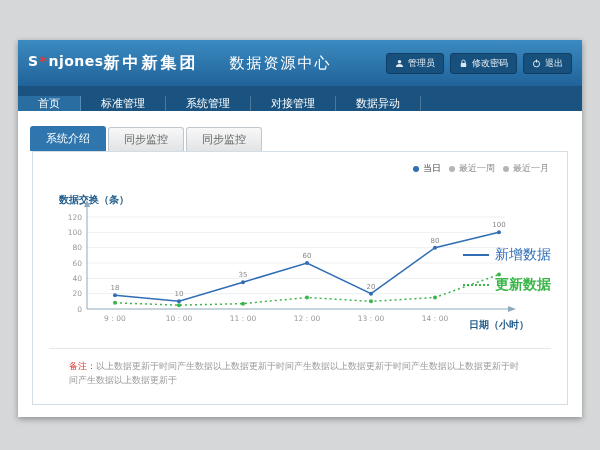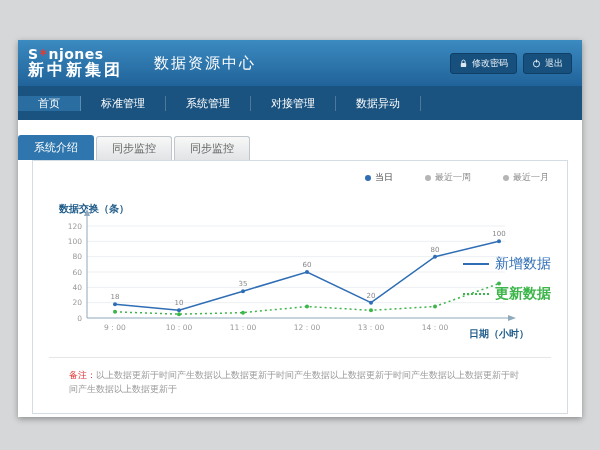--- a/index.html
+++ b/index.html
@@ -4,47 +4,47 @@
 <style>
   html,body{margin:0;padding:0;}
   body{width:600px;height:450px;font-family:"DejaVu Sans","Liberation Sans",sans-serif;}
   .page{position:relative;width:600px;height:450px;background:#d6d7d8;overflow:hidden;}
   .window{position:absolute;left:18px;top:40px;width:564px;height:377px;background:#ffffff;
           box-shadow:0 2px 6px rgba(0,0,0,.35);}
 
   
   .topbar{height:46px;background:linear-gradient(#3b8ac0,#20639a);display:flex;align-items:center;
           padding:0 10px;box-sizing:border-box;}
-  .logo{display:flex;flex-direction:column;line-height:1.05;margin-right:14px;}
+  .logo{display:flex;line-height:1.05;margin-right:14px;}
   .logo-line1{color:#fff;font-size:14px;font-weight:bold;letter-spacing:.5px;}
   .logo-star{color:#e8392f;font-size:14px;font-weight:bold;margin:0 1px;}
   .logo-line2{color:#fff;font-size:16px;font-weight:bold;letter-spacing:3px;margin-top:1px;}
   .app-title{color:#fff;font-size:15px;letter-spacing:2px;margin-left:17px;}
   .actions{margin-left:auto;display:flex;gap:6px;}
   .hbtn{display:flex;align-items:center;gap:4px;background:#17507d;border:1px solid #0f3f66;
         border-radius:3px;color:#e8f1f8;font-size:9px;padding:3px 8px;cursor:pointer;}
   .hbtn svg{display:block;}
 
   
-  .mainnav{height:34px;background:#1a5380;display:flex;align-items:center;}
+  .mainnav{height:25px;background:#1a5380;display:flex;align-items:flex-end;}
   .nav-item{display:flex;align-items:center;padding:0 20px;color:#fff;font-size:11px;
             border-right:1px solid rgba(255,255,255,.22);cursor:pointer;}
   .nav-item.active{background:#2a6da0;}
 
   
   .content{padding-top:16px;}
-  .tabbar{margin:0 0;display:flex;align-items:flex-end;gap:2px;height:24px;}
+  .tabbar{margin:0 12px;display:flex;align-items:flex-end;gap:2px;height:24px;}
   .tab{font-size:11px;padding:5px 16px;border-radius:3px 3px 0 0;cursor:pointer;}
   .tab.active{background:#2e76ad;color:#fff;}
   .tab.inactive{background:linear-gradient(#f8f8f8,#e1e3e5);border:1px solid #bfc7cd;border-bottom:none;
                 color:#666;padding:4px 15px;}
 
   
   .panel{position:relative;margin:0 14px;height:252px;background:#fff;border:1px solid #d4dde4;}
-  .filters{position:absolute;top:10px;right:18px;display:flex;gap:32px;font-size:9px;}
+  .filters{position:absolute;top:10px;right:18px;display:flex;gap:8px;font-size:9px;}
   .filter{display:flex;align-items:center;gap:4px;color:#8a8a8a;cursor:pointer;}
   .filter .dot{width:6px;height:6px;border-radius:50%;background:#b5b5b5;}
   .filter.sel{color:#444;}
   .filter.sel .dot{background:#2f6eb5;}
   .y-title{position:absolute;top:41px;left:26px;color:#1f5c8b;font-weight:bold;font-size:10px;}
   .chart-wrap{position:absolute;left:14px;top:42px;}
   .x-title{position:absolute;right:38px;top:166px;color:#1f5c8b;font-weight:bold;font-size:10px;}
   .series-legend{position:absolute;right:16px;top:94px;display:flex;flex-direction:column;gap:12px;}
   .sl-row{display:flex;align-items:center;gap:6px;font-size:14px;cursor:pointer;}
   .sl-line{width:26px;height:0;}
@@ -62,20 +62,29 @@
 <div class="page">
   <div class="window">
 
     <header class="topbar">
       <div class="logo">
         <div class="logo-line1"><span>S</span><span class="logo-star">*</span><span>njones</span></div>
         <div class="logo-line2">新中新集团</div>
       </div>
       <div class="app-title">数据资源中心</div>
       <div class="actions">
+        <div class="hbtn">
+          <span>
+              <svg width="9" height="9" viewBox="0 0 10 10">
+                <circle cx="5" cy="3" r="2" fill="#dce9f3"></circle>
+                <path d="M1 9c0-2.2 1.8-3.4 4-3.4S9 6.8 9 9z" fill="#dce9f3"></path>
+              </svg>
+            </span>
+          <span>管理员</span>
+        </div>
         <div class="hbtn">
           <span>
               <svg width="9" height="9" viewBox="0 0 10 10">
                 <rect x="2" y="4.5" width="6" height="4.5" rx="1" fill="#dce9f3"></rect>
                 <path d="M3.2 4.5V3a1.8 1.8 0 0 1 3.6 0v1.5" fill="none" stroke="#dce9f3" stroke-width="1.1"></path>
               </svg>
             </span>
           <span>修改密码</span>
         </div>
         <div class="hbtn">

